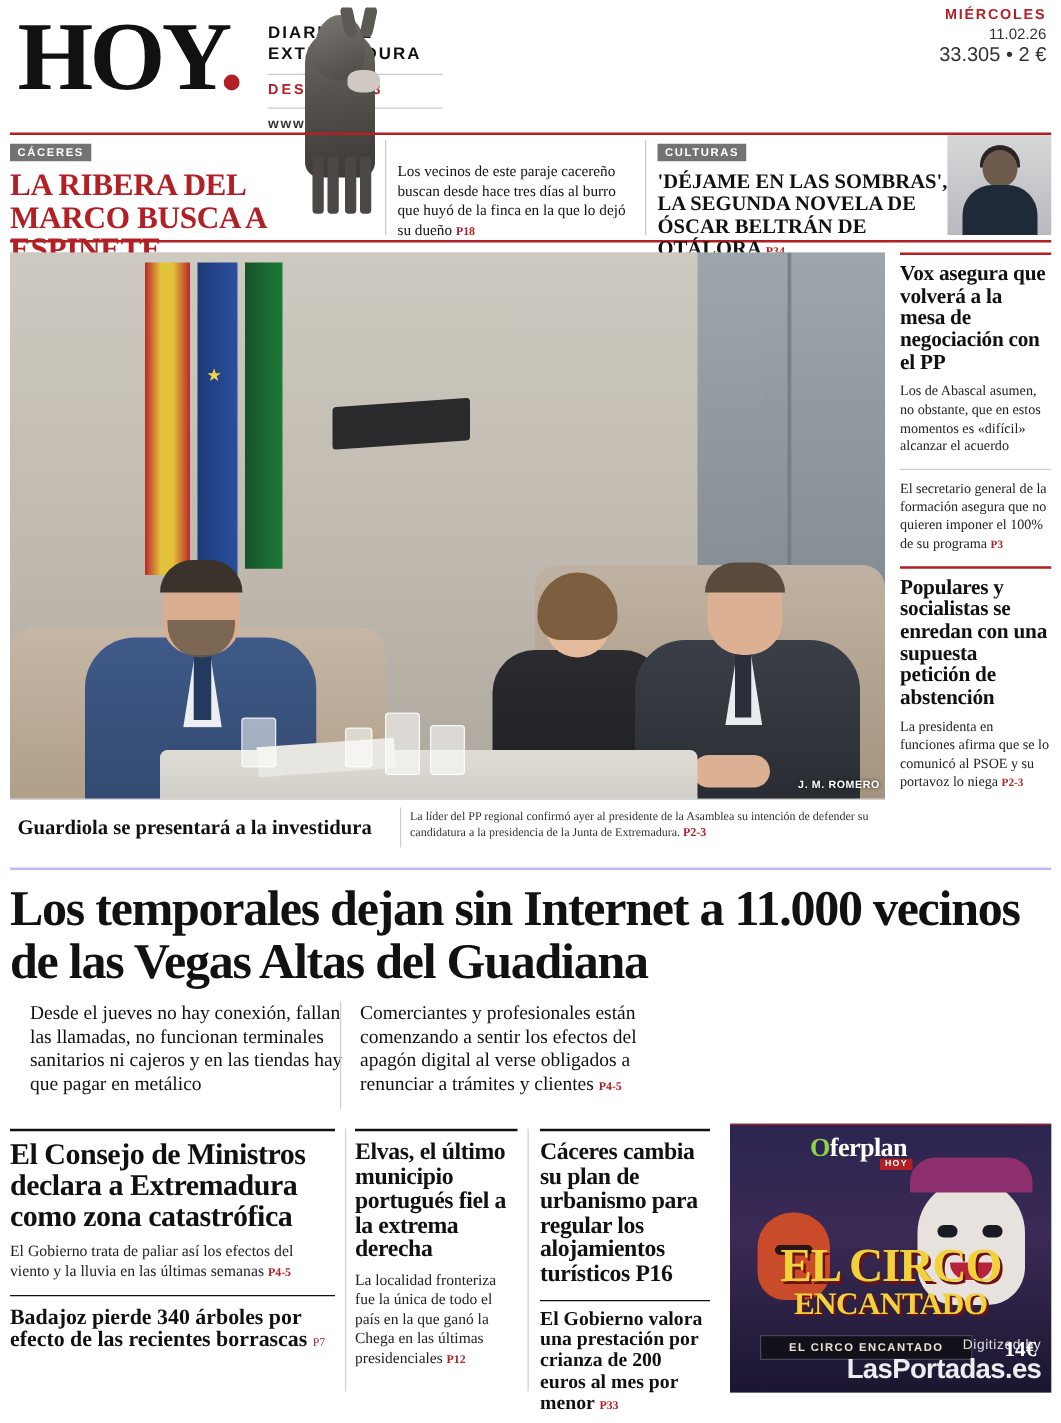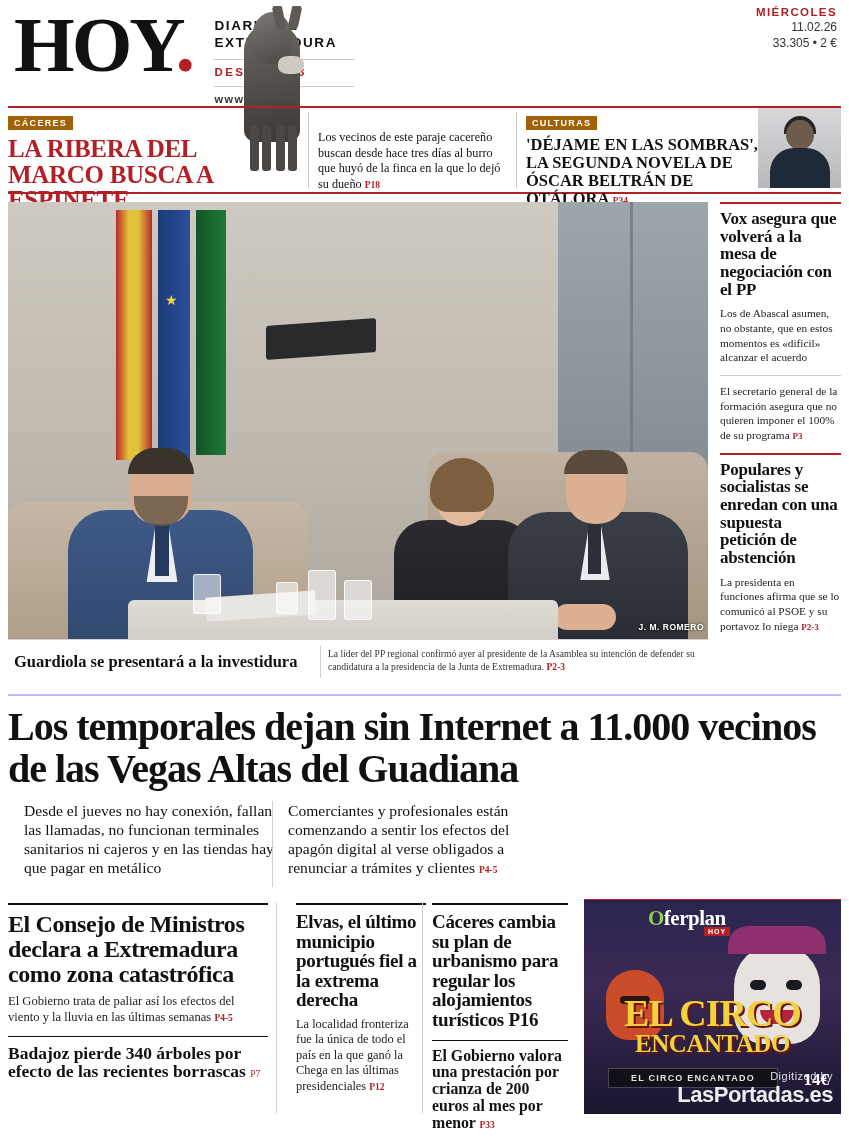--- a/index.html
+++ b/index.html
@@ -39,21 +39,21 @@
   .mast-sub .rule{border-top:1px solid #c9c9c9;margin:7px 0 6px 0;width:140px;}
   .mast-sub .desde{font-size:11.5px;letter-spacing:2.4px;color:#b21f24;font-weight:bold;}
   .mast-sub .rule2{border-top:1px solid #c9c9c9;margin:8px 0 6px 0;width:140px;}
   .mast-sub .web{font-size:11px;letter-spacing:1.4px;font-weight:bold;color:#333;}
 
   .mast-right{
     position:absolute;right:12px;top:6px;text-align:right;
   }
   .mast-right .dow{font-size:11.5px;font-weight:bold;color:#b21f24;letter-spacing:1.4px;}
   .mast-right .date{font-size:12px;color:#333;margin-top:2px;}
-  .mast-right .num{font-size:12px;color:#333;margin-top:2px;}
+  .mast-right .num{font-size:16px;color:#333;margin-top:2px;}
 
   
   .donkey{
     position:absolute;left:232px;top:6px;width:86px;height:175px;overflow:hidden;
   }
   .donkey .body{
     position:absolute;left:12px;top:18px;width:56px;height:118px;
     background:linear-gradient(170deg,#6d6a66 0%,#55514d 45%,#3b3835 100%);
     border-radius:26px 26px 12px 12px;
   }
@@ -74,21 +74,21 @@
   .donkey .l3{left:44px;}
   .donkey .l4{left:56px;}
 
   
   .teaser{
     position:relative;height:84px;border-top:2px solid #b21f24;border-bottom:2px solid #b21f24;
     margin:6px 8px 0 8px;
   }
   .tz-left{position:absolute;left:0;top:4px;width:230px;}
   .tag{
-    display:inline-block;background:#a16207;color:#fff;font-size:9px;font-weight:bold;
+    display:inline-block;background:#737373;color:#fff;font-size:9px;font-weight:bold;
     letter-spacing:1.3px;padding:2px 6px 2px 6px;text-transform:uppercase;
   }
   .tz-left h2{
     font-family:"Liberation Serif", serif;
     font-size:25px;line-height:1.02;margin:6px 0 0 0;color:#b21f24;font-weight:bold;
     letter-spacing:-0.3px;
   }
   .tz-mid{
     position:absolute;left:310px;top:22px;width:195px;font-size:12.2px;line-height:1.28;color:#111;
     font-family:"Liberation Serif", serif;
@@ -203,21 +203,21 @@
   }
   .lead-col.c1{left:16px;}
   .lead-col.c2{left:280px;}
   .lead-col .pg{color:#b21f24;font-weight:bold;font-size:9.5px;}
   .lead-sep{position:absolute;left:264px;top:0;bottom:6px;width:1px;background:#cfcfcf;}
 
   
   .bottom{position:relative;margin:10px 8px 0 8px;height:210px;}
   .b-col{position:absolute;top:0;}
   .b1{left:0;width:260px;}
-  .b2{left:288px;width:130px;}
+  .b2{left:276px;width:130px;}
   .b3{left:424px;width:136px;}
   .b-rule{border-top:2px solid #111;margin-bottom:7px;}
   .b-rule-thin{border-top:1px solid #111;margin:10px 0 7px 0;}
   .b1 h2{font-family:"Liberation Serif", serif;font-size:24px;line-height:1.04;margin:0 0 7px 0;font-weight:bold;letter-spacing:-0.4px;}
   .b1 p{font-family:"Liberation Serif", serif;font-size:12.6px;line-height:1.25;margin:0;color:#222;}
   .b1 p .pg{color:#b21f24;font-weight:bold;font-size:9.5px;}
   .b1 h3{font-family:"Liberation Serif", serif;font-size:17.5px;line-height:1.06;margin:0;font-weight:bold;}
   .b1 h3 .pg{color:#b21f24;font-weight:normal;font-size:9.5px;}
   .b2 h2,.b3 h2{font-family:"Liberation Serif", serif;font-size:19px;line-height:1.03;margin:0 0 7px 0;font-weight:bold;letter-spacing:-0.3px;}
   .b2 p,.b3 p{font-family:"Liberation Serif", serif;font-size:12.4px;line-height:1.24;margin:0;color:#222;}

